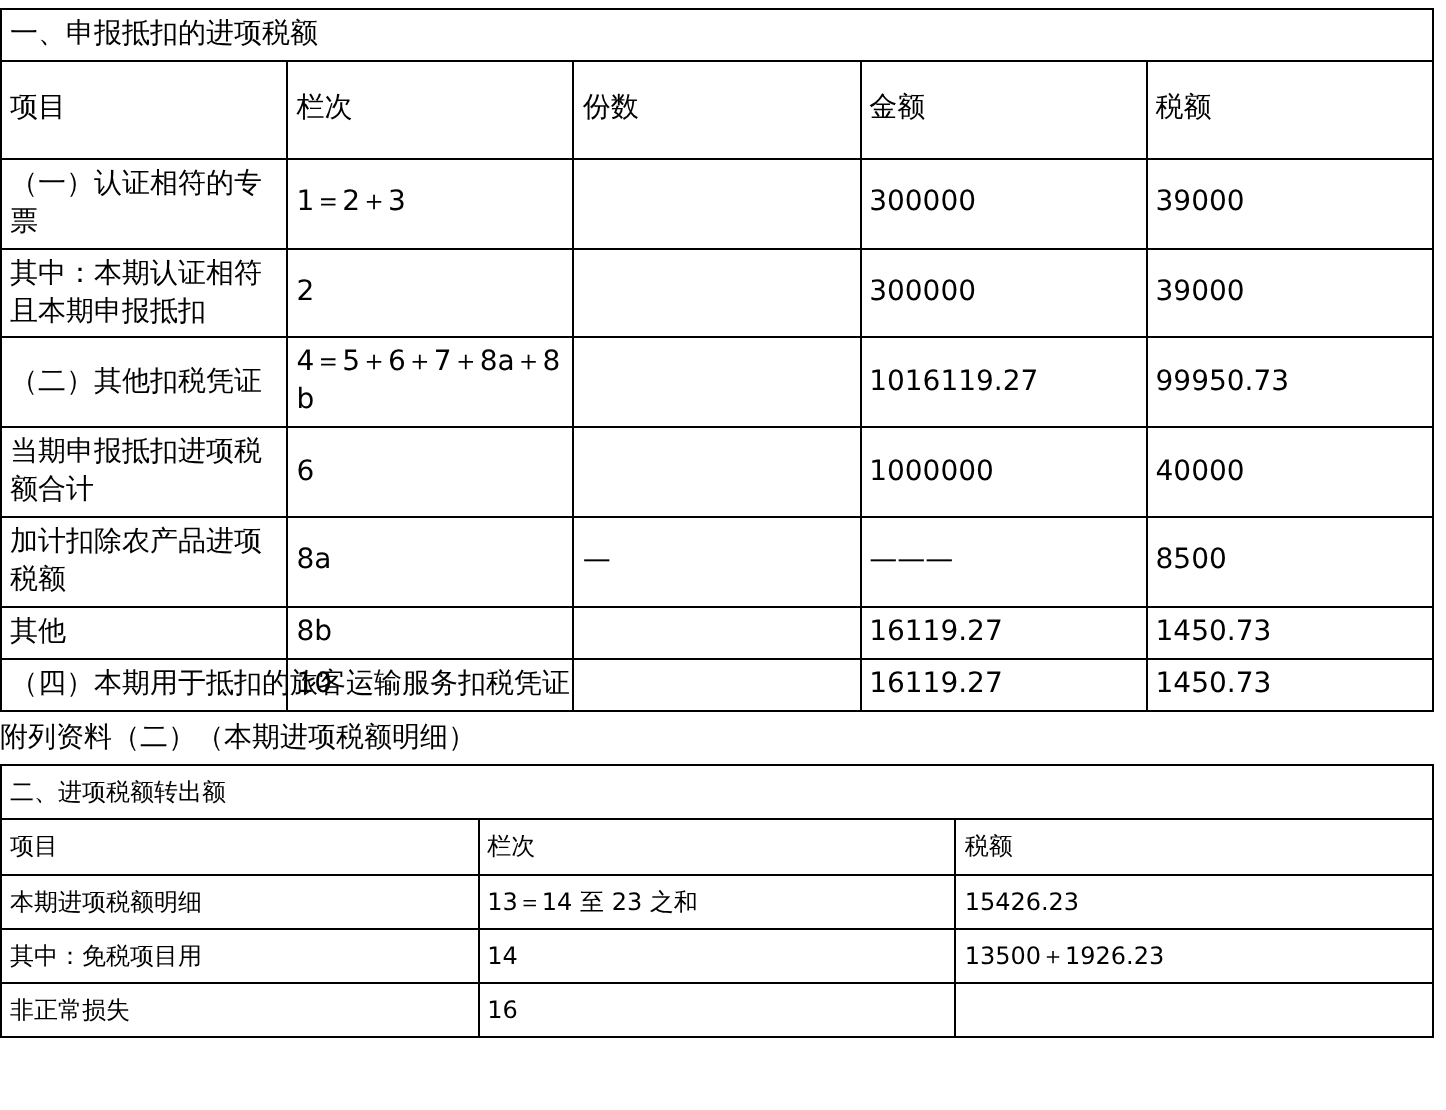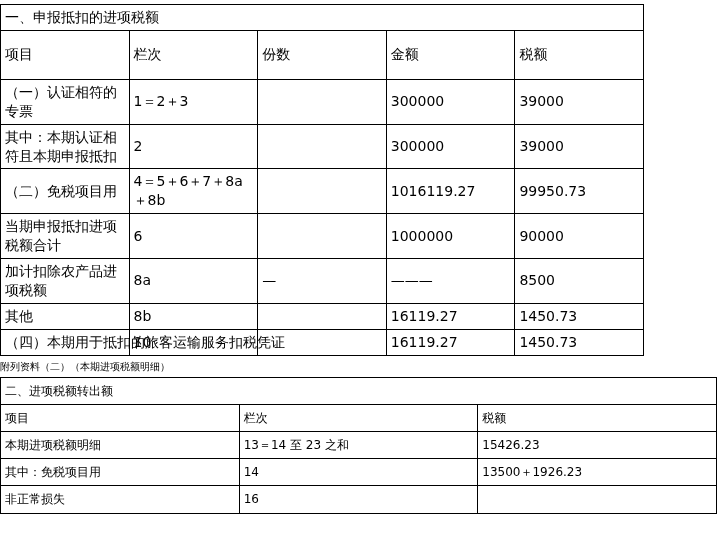--- a/index.html
+++ b/index.html
@@ -15,37 +15,37 @@
     color: #000000;
     overflow: hidden;
   }
   .page {
     position: relative;
     width: 723px;
     height: 555px;
   }
   table.grid {
     border-collapse: collapse;
-    width: 644px;
+    width: 717px;
     table-layout: fixed;
   }
   table.grid td {
     border: 1px solid #000000;
     padding: 3px 4px;
     vertical-align: middle;
     font-size: 14px;
     line-height: 1.35;
     word-break: break-all;
   }
   .sec-title td {
     font-size: 14px;
     padding: 5px 4px;
   }
   .mid-caption {
-    font-size: 10px;
+    font-size: 14px;
     padding: 4px 0 3px 0;
     line-height: 1.4;
   }
   .t1 { margin-top: 4px; }
   .hdr td { }
   .c-item { width: 345px; }
   .c-lanci { width: 146px; }
   .c-fenshu { width: 38px; }
   .c-jine { width: 94px; margin-top: 32px; }
   .c-shuie { width: 90px; }
@@ -95,32 +95,32 @@
       <td>39000</td>
     </tr>
     <tr>
       <td>其中：本期认证相符且本期申报抵扣</td>
       <td>2</td>
       <td class="c-fenshu"></td>
       <td>300000</td>
       <td>39000</td>
     </tr>
     <tr class="tall">
-      <td>（二）免税项目用</td>
+      <td>（二）其他扣税凭证</td>
       <td class="two-line">4＝5＋6＋7＋8a＋8b</td>
       <td class="c-fenshu"></td>
       <td>1016119.27</td>
       <td>99950.73</td>
     </tr>
     <tr>
       <td>当期申报抵扣进项税额合计</td>
       <td>6</td>
       <td class="c-fenshu"></td>
       <td>1000000</td>
-      <td>90000</td>
+      <td>40000</td>
     </tr>
     <tr>
       <td>加计扣除农产品进项税额</td>
       <td>8a</td>
       <td class="c-fenshu dash">—</td>
       <td class="dash">———</td>
       <td>8500</td>
     </tr>
     <tr>
       <td>其他</td>

